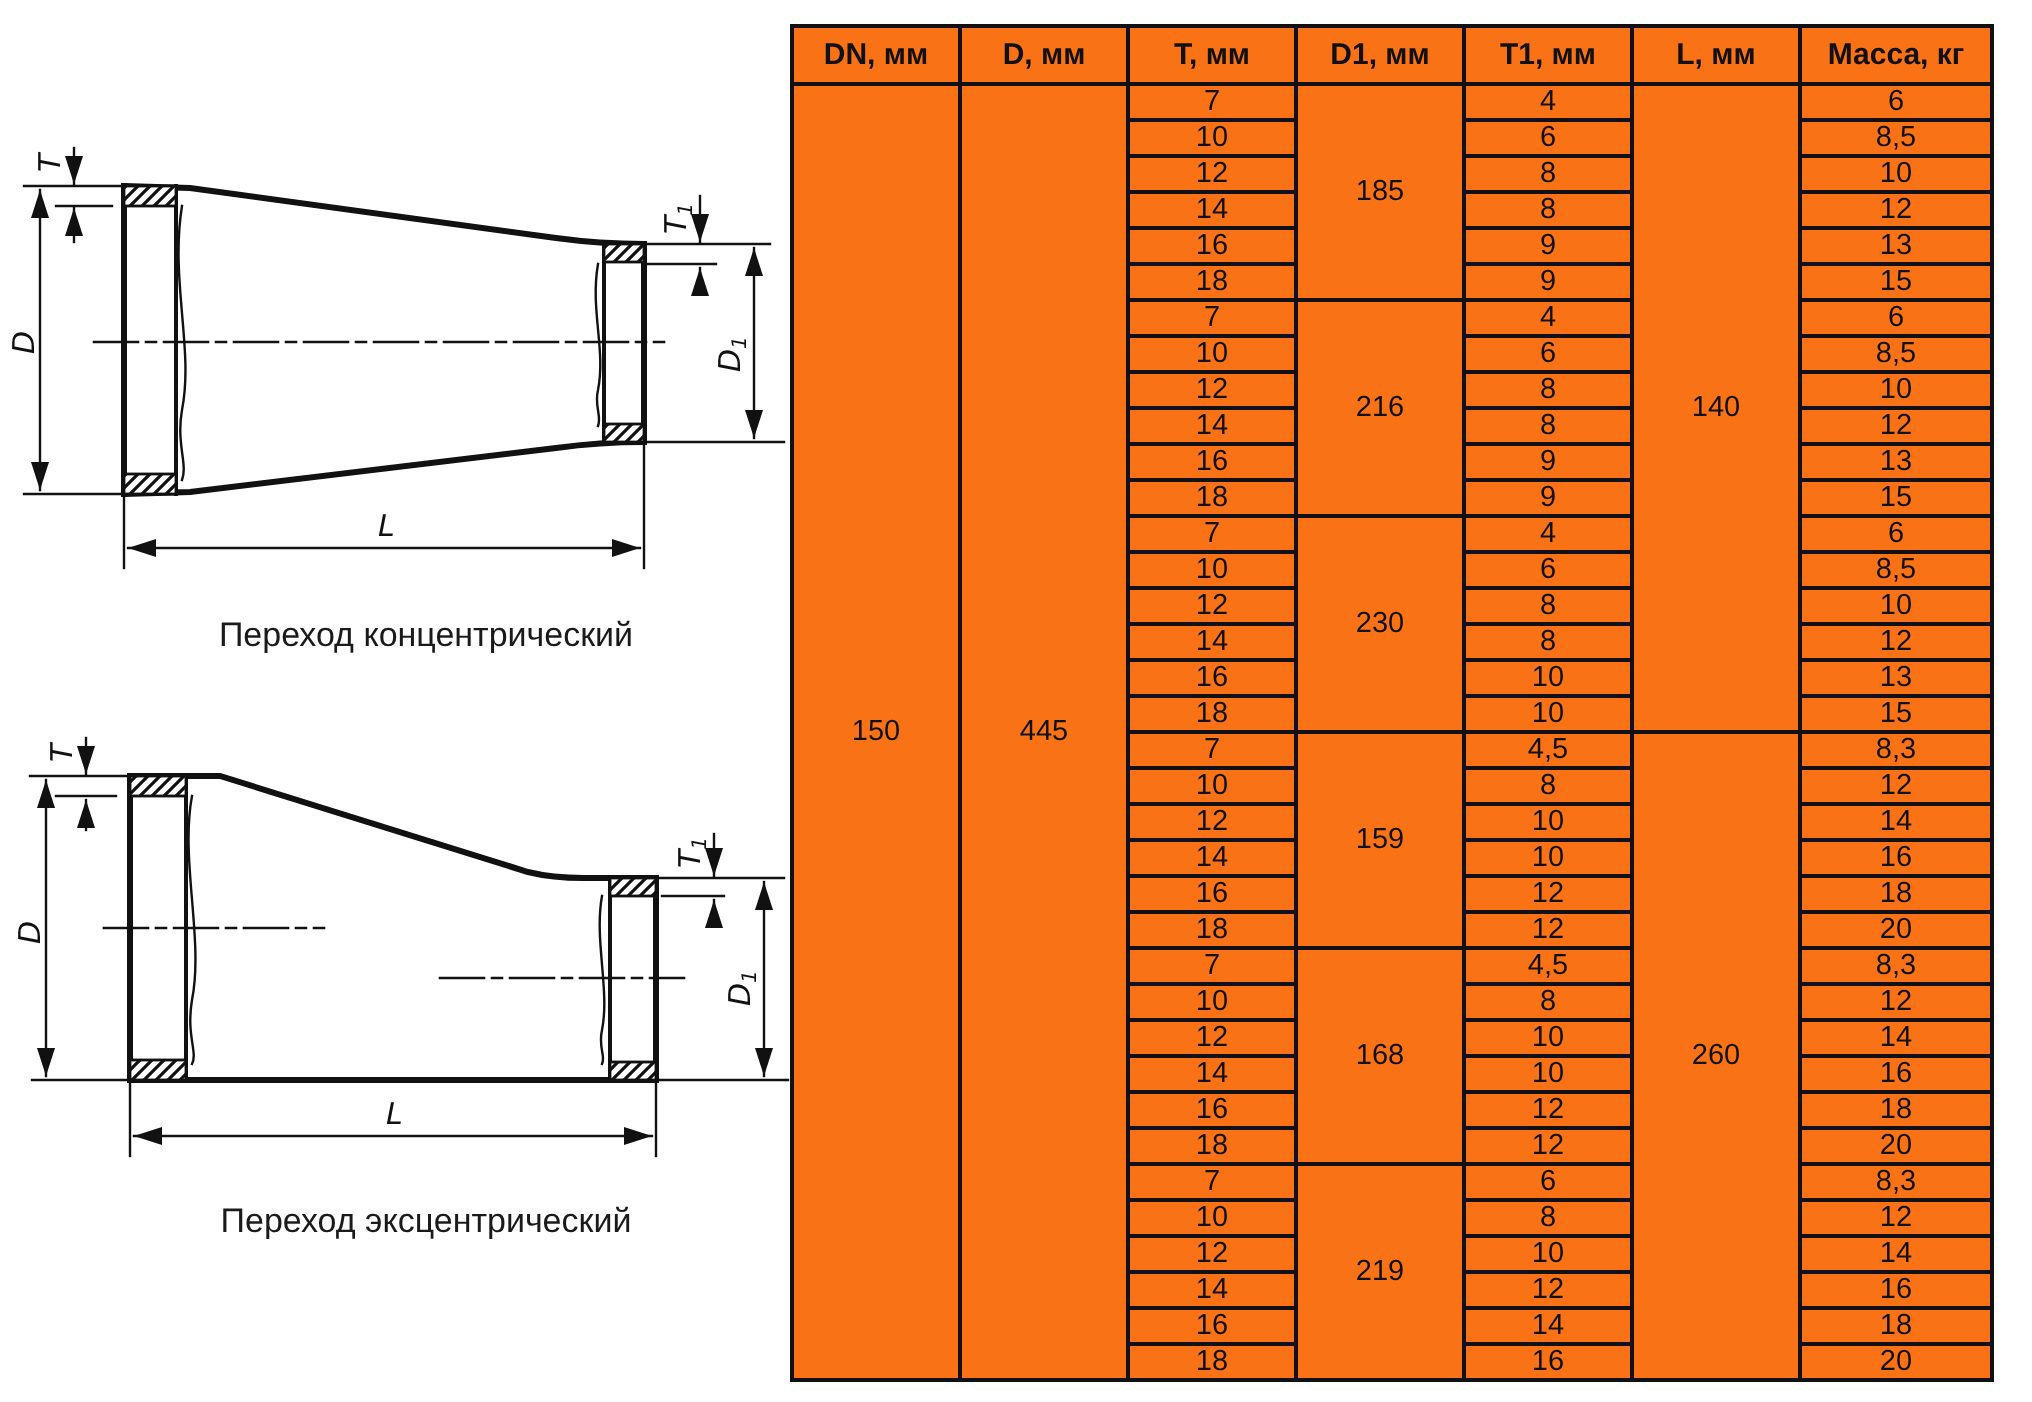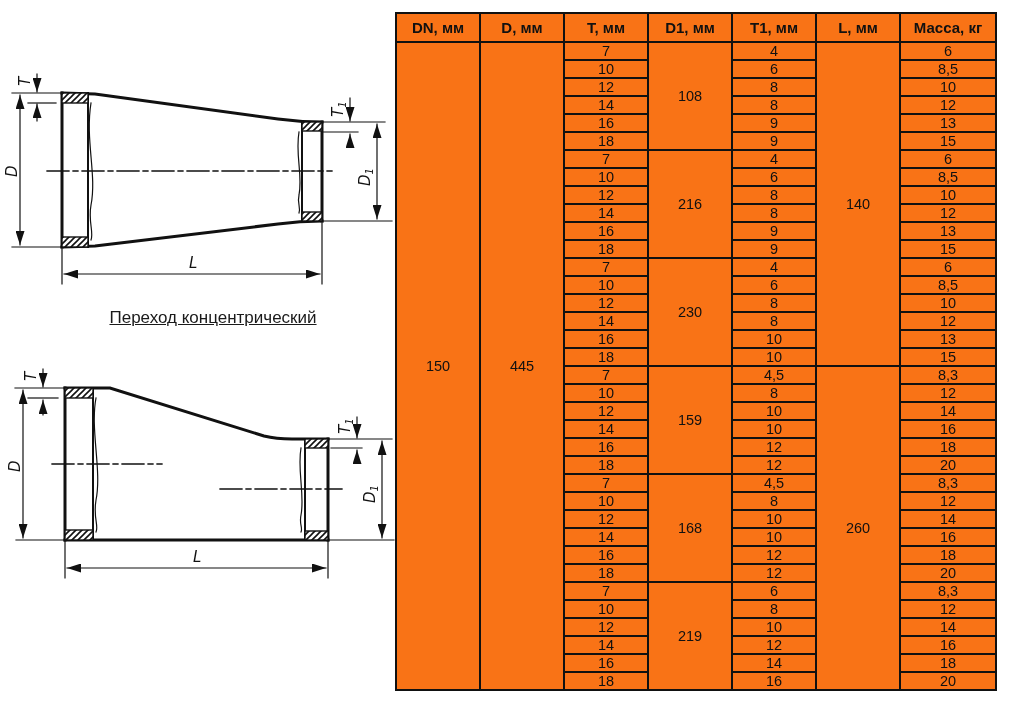--- a/index.html
+++ b/index.html
@@ -1,20 +1,20 @@
 <!DOCTYPE html>
 <html><head>
 <meta charset="utf-8">
 <style>
   html,body{margin:0;padding:0;background:#fff;}
   .root{position:relative;width:1016px;height:701px;background:#fff;overflow:hidden;
         font-family:"Liberation Sans",sans-serif;color:#111;}
   .drawing-svg{position:absolute;left:0;top:0;}
   .fig-caption{position:absolute;left:14px;width:398px;text-align:center;
-               font-size:17px;color:#1a1a1a;text-decoration:underline;}
+               font-size:17px;color:#1a1a1a;}
   .cap1{top:308px;}
   .cap2{top:601px;}
   table.spec{position:absolute;left:395px;top:12px;border-collapse:collapse;
              table-layout:fixed;background:#f97316;}
   table.spec th,table.spec td{border:2px solid #111;padding:0;text-align:center;
              vertical-align:middle;font-family:"Liberation Sans",sans-serif;}
   table.spec th{height:27px;font-size:15px;font-weight:bold;}
   table.spec td{height:16px;font-size:14.5px;line-height:16px;font-weight:normal;}
   .dimtxt{font-family:"DejaVu Sans",sans-serif;font-style:italic;font-size:15px;fill:#111;}
   .dimsub{font-size:10px;}
@@ -140,20 +140,21 @@
         <text class="dimtxt" transform="translate(20,472) rotate(-90)">D</text>
         <text class="dimtxt" transform="translate(36,381) rotate(-90)">T</text>
         <text class="dimtxt" transform="translate(350,434) rotate(-90)"><tspan>T</tspan><tspan class="dimsub" dy="3">1</tspan></text>
         <text class="dimtxt" transform="translate(375,503) rotate(-90)"><tspan>D</tspan><tspan class="dimsub" dy="3">1</tspan></text>
         <text class="dimtxt" x="193" y="562">L</text>
       </g>
     </g>
   </svg>
 
   <div class="fig-caption cap1">Переход концентрический</div>
+  <div class="fig-caption cap2">Переход эксцентрический</div>
 
   <table class="spec">
     <colgroup>
       <col style="width:84px">
         <col style="width:84px">
         <col style="width:84px">
       <col style="width:84px">
         <col style="width:84px">
         <col style="width:84px">
       <col style="width:96px">
@@ -167,21 +168,21 @@
           <th>T1, мм</th>
           <th>L, мм</th>
           <th>Масса, кг</th>
         </tr>
     </thead>
     <tbody>
         <tr>
           <td rowspan="36">150</td>
           <td rowspan="36">445</td>
           <td>7</td>
-          <td rowspan="6">108</td>
+          <td rowspan="6">185</td>
           <td>4</td>
           <td rowspan="18">140</td>
           <td>6</td>
         </tr>
         <tr>
           <td>10</td>
           <td>6</td>
           <td>8,5</td>
         </tr>
         <tr>

